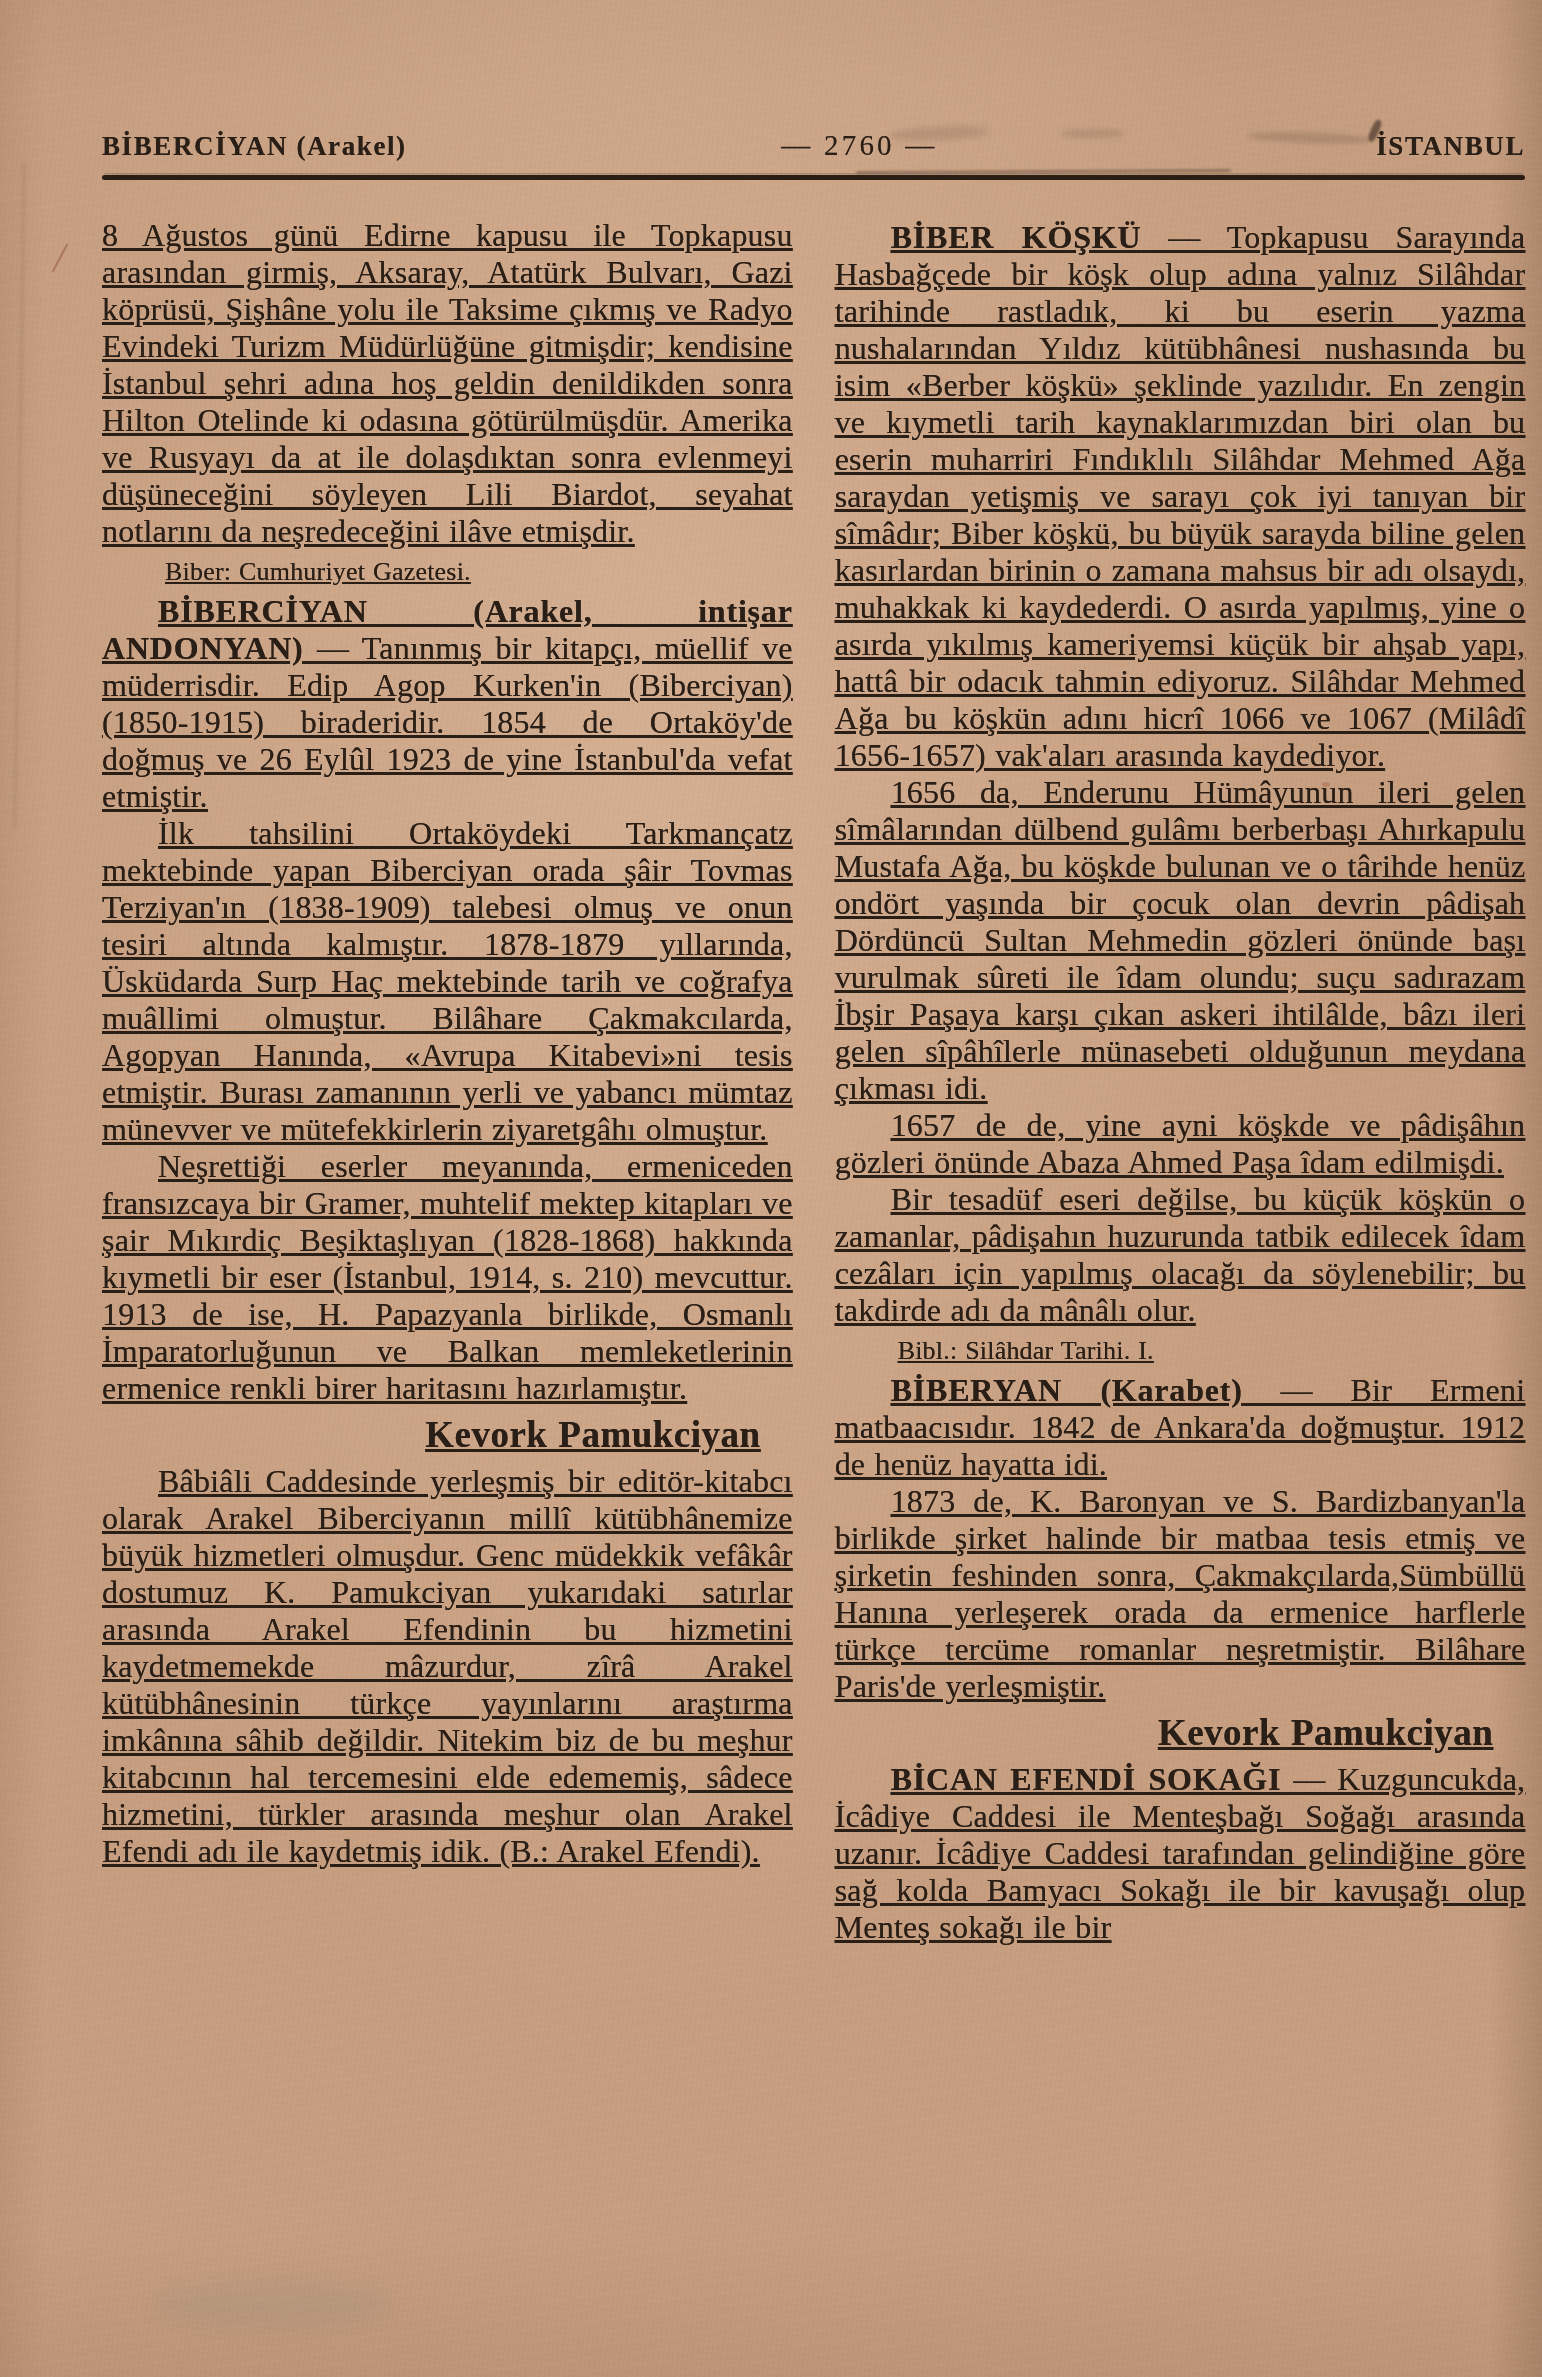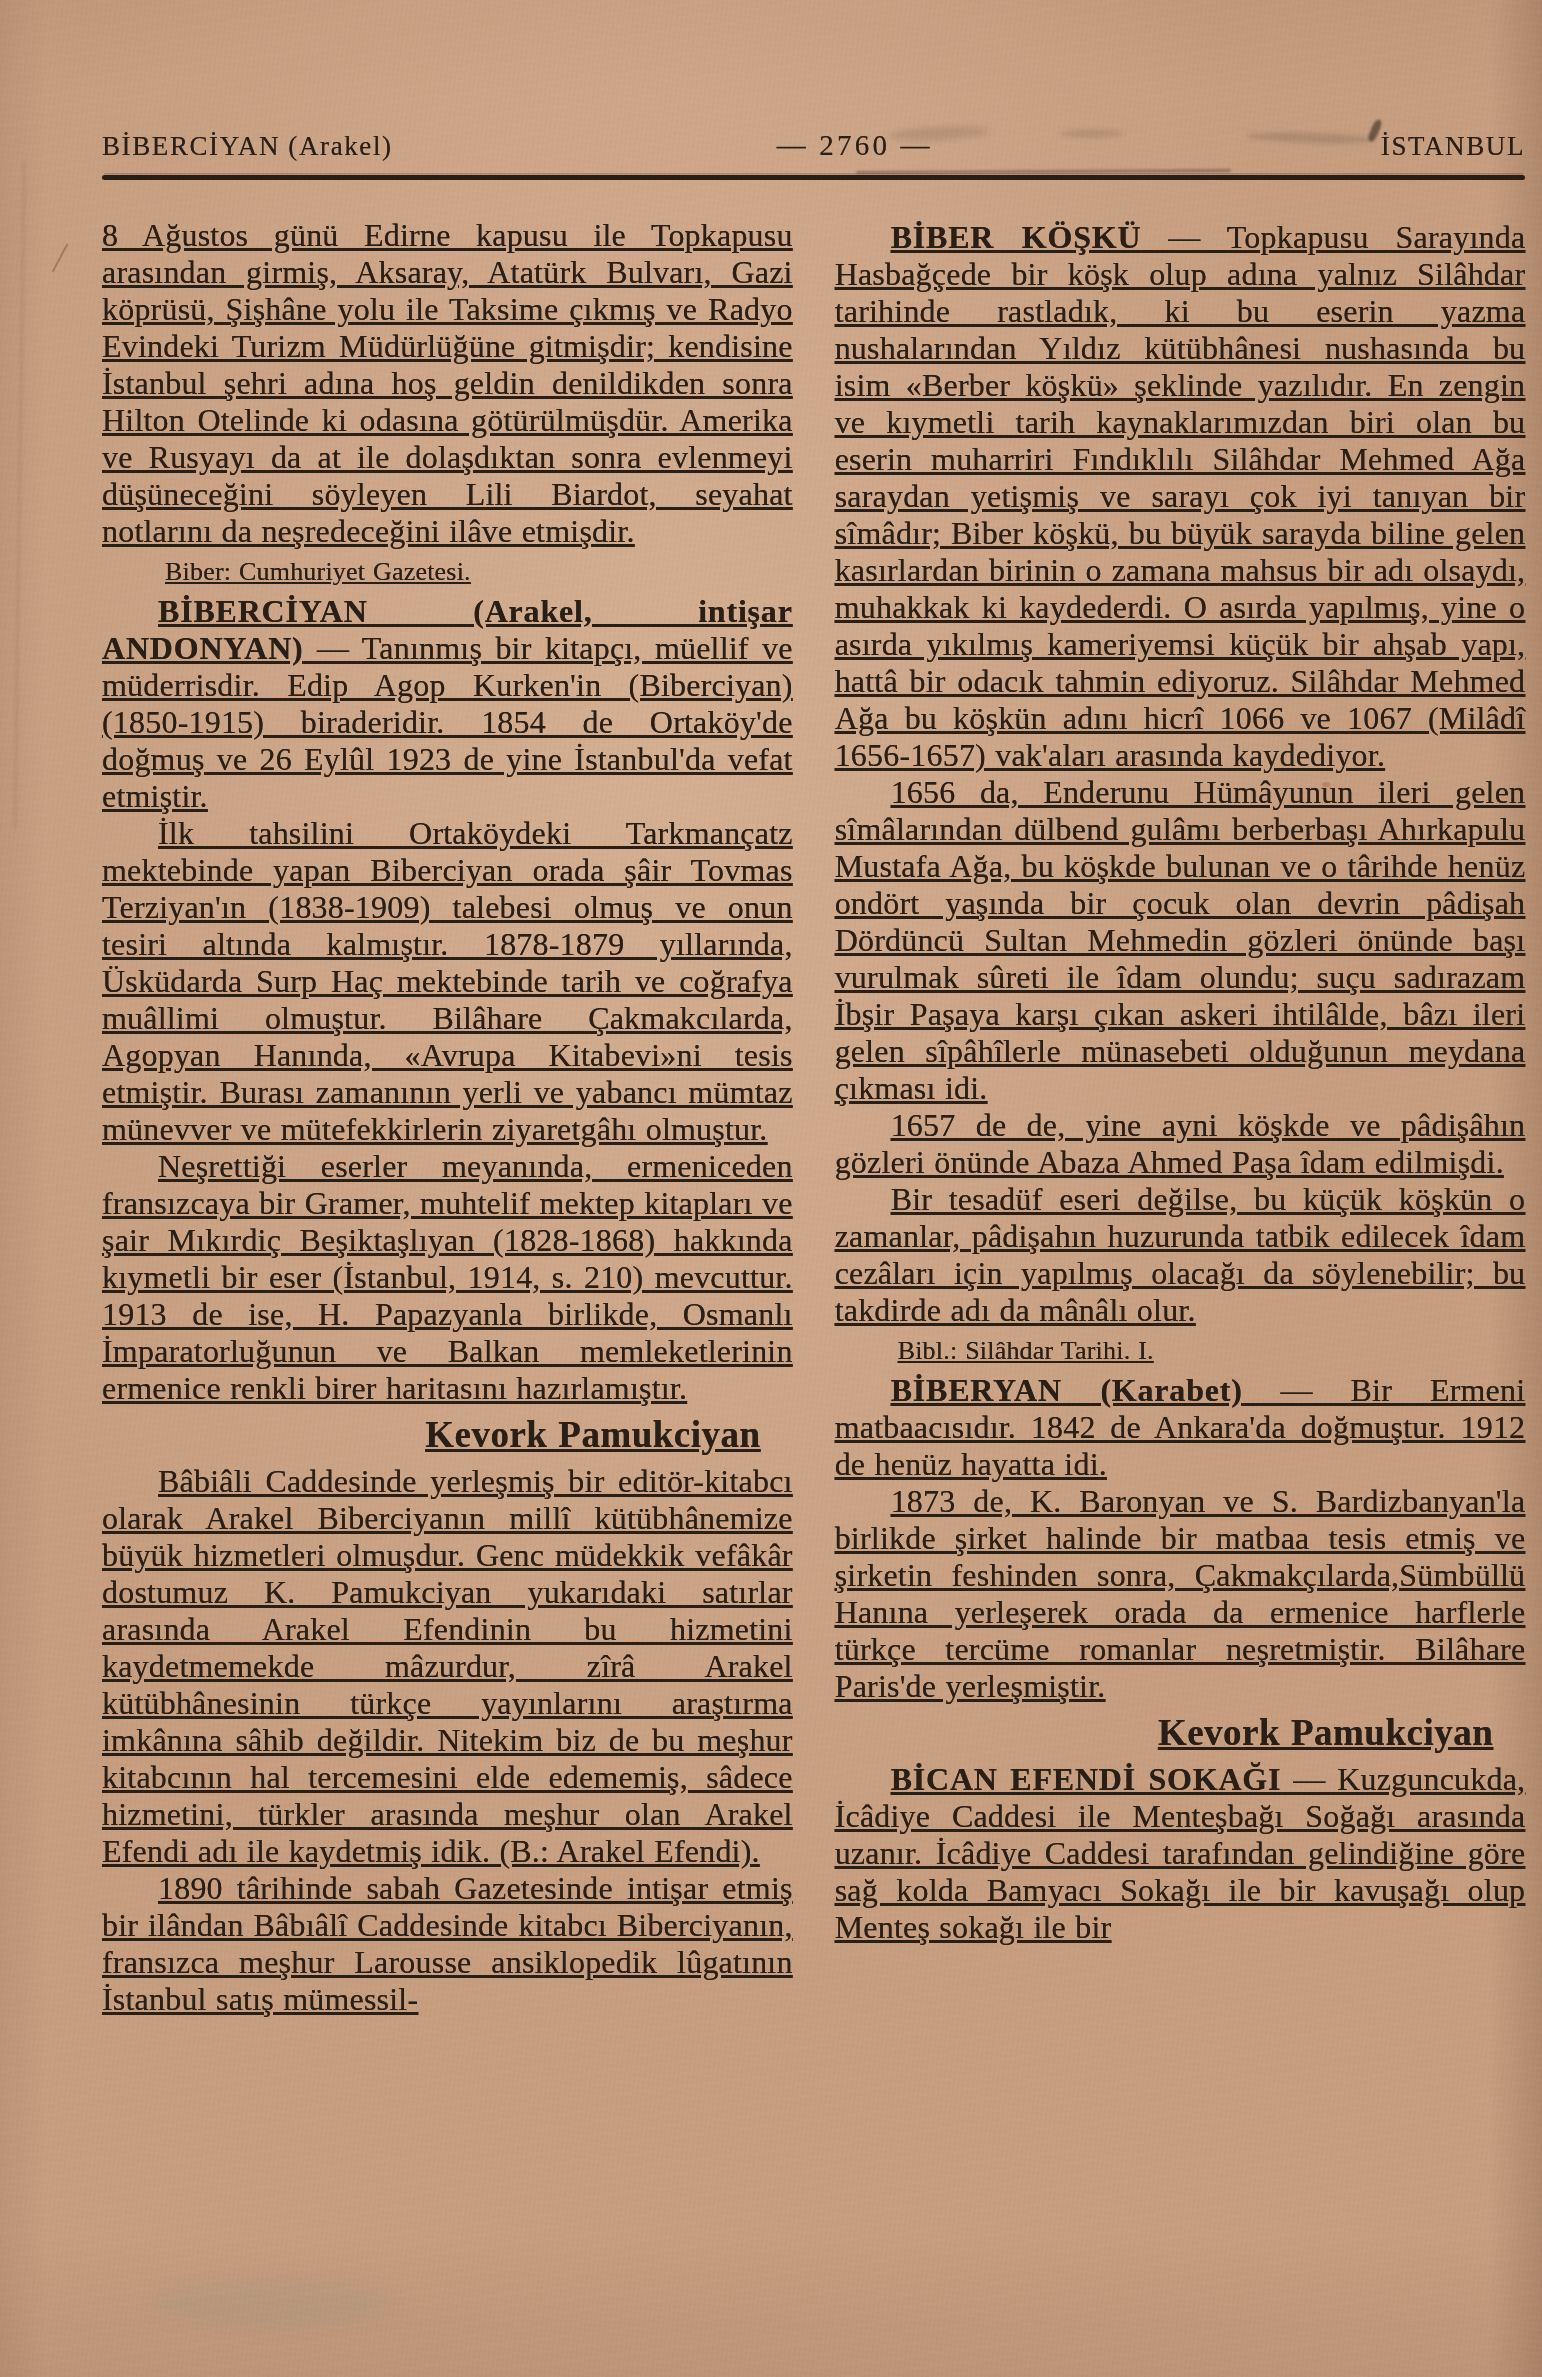--- a/index.html
+++ b/index.html
@@ -34,21 +34,21 @@
   }
   
   .page-header {
     display: flex;
     align-items: baseline;
     justify-content: space-between;
     width: 1423px;
   }
   .running-title {
     font-size: 27px;
-    font-weight: normal;
+    font-weight: bold;
     letter-spacing: 1.6px;
     text-shadow: 0 0 0.5px rgba(42,31,23,.7);
   }
   .page-number {
     font-size: 29px;
     letter-spacing: 3.2px;
     margin-left: -64px;
     text-shadow: 0 0 0.5px rgba(42,31,23,.6);
   }
   .header-rule {
@@ -139,21 +139,20 @@
     <div class="text-columns">
 
       <div class="col">
         <p class="noindent">8 Ağustos günü Edirne kapusu ile Topkapusu arasından girmiş, Aksaray, Atatürk Bulvarı, Gazi köprüsü, Şişhâne yolu ile Taksime çıkmış ve Radyo Evindeki Turizm Müdürlüğüne gitmişdir; kendisine İstanbul şehri adına hoş geldin denildikden sonra Hilton Otelinde ki odasına götürülmüşdür. Amerika ve Rusyayı da at ile dolaşdıktan sonra evlenmeyi düşüneceğini söyleyen Lili Biardot, seyahat notlarını da neşredeceğini ilâve etmişdir.</p>
         <p class="bibl">Biber: Cumhuriyet Gazetesi.</p>
         <p class="entry"><span class="lead">BİBERCİYAN (Arakel, intişar ANDONYAN)</span><span> — Tanınmış bir kitapçı, müellif ve müderrisdir. Edip Agop Kurken'in (Biberciyan) (1850-1915) biraderidir. 1854 de Ortaköy'de doğmuş ve 26 Eylûl 1923 de yine İstanbul'da vefat etmiştir.</span></p>
         <p>İlk tahsilini Ortaköydeki Tarkmançatz mektebinde yapan Biberciyan orada şâir Tovmas Terziyan'ın (1838-1909) talebesi olmuş ve onun tesiri altında kalmıştır. 1878-1879 yıllarında, Üsküdarda Surp Haç mektebinde tarih ve coğrafya muâllimi olmuştur. Bilâhare Çakmakcılarda, Agopyan Hanında, «Avrupa Kitabevi»ni tesis etmiştir. Burası zamanının yerli ve yabancı mümtaz münevver ve mütefekkirlerin ziyaretgâhı olmuştur.</p>
         <p>Neşrettiği eserler meyanında, ermeniceden fransızcaya bir Gramer, muhtelif mektep kitapları ve şair Mıkırdiç Beşiktaşlıyan (1828-1868) hakkında kıymetli bir eser (İstanbul, 1914, s. 210) mevcuttur. 1913 de ise, H. Papazyanla birlikde, Osmanlı İmparatorluğunun ve Balkan memleketlerinin ermenice renkli birer haritasını hazırlamıştır.</p>
         <p class="signature">Kevork Pamukciyan</p>
         <p>Bâbiâli Caddesinde yerleşmiş bir editör-kitabcı olarak Arakel Biberciyanın millî kütübhânemize büyük hizmetleri olmuşdur. Genc müdekkik vefâkâr dostumuz K. Pamukciyan yukarıdaki satırlar arasında Arakel Efendinin bu hizmetini kaydetmemekde mâzurdur, zîrâ Arakel kütübhânesinin türkçe yayınlarını araştırma imkânına sâhib değildir. Nitekim biz de bu meşhur kitabcının hal tercemesini elde edememiş, sâdece hizmetini, türkler arasında meşhur olan Arakel Efendi adı ile kaydetmiş idik. (B.: Arakel Efendi).</p>
-        <p>1890 târihinde sabah Gazetesinde intişar etmiş bir ilândan Bâbıâlî Caddesinde kitabcı Biberciyanın, fransızca meşhur Larousse ansiklopedik lûgatının İstanbul satış mümessil-</p>
       </div>
 
       <div class="col">
         <p class="entry"><span class="lead">BİBER KÖŞKÜ</span><span> — Topkapusu Sarayında Hasbağçede bir köşk olup adına yalnız Silâhdar tarihinde rastladık, ki bu eserin yazma nushalarından Yıldız kütübhânesi nushasında bu isim «Berber köşkü» şeklinde yazılıdır. En zengin ve kıymetli tarih kaynaklarımızdan biri olan bu eserin muharriri Fındıklılı Silâhdar Mehmed Ağa saraydan yetişmiş ve sarayı çok iyi tanıyan bir sîmâdır; Biber köşkü, bu büyük sarayda biline gelen kasırlardan birinin o zamana mahsus bir adı olsaydı, muhakkak ki kaydederdi. O asırda yapılmış, yine o asırda yıkılmış kameriyemsi küçük bir ahşab yapı, hattâ bir odacık tahmin ediyoruz. Silâhdar Mehmed Ağa bu köşkün adını hicrî 1066 ve 1067 (Milâdî 1656-1657) vak'aları arasında kaydediyor.</span></p>
         <p>1656 da, Enderunu Hümâyunun ileri gelen sîmâlarından dülbend gulâmı berberbaşı Ahırkapulu Mustafa Ağa, bu köşkde bulunan ve o târihde henüz ondört yaşında bir çocuk olan devrin pâdişah Dördüncü Sultan Mehmedin gözleri önünde başı vurulmak sûreti ile îdam olundu; suçu sadırazam İbşir Paşaya karşı çıkan askeri ihtilâlde, bâzı ileri gelen sîpâhîlerle münasebeti olduğunun meydana çıkması idi.</p>
         <p>1657 de de, yine ayni köşkde ve pâdişâhın gözleri önünde Abaza Ahmed Paşa îdam edilmişdi.</p>
         <p>Bir tesadüf eseri değilse, bu küçük köşkün o zamanlar, pâdişahın huzurunda tatbik edilecek îdam cezâları için yapılmış olacağı da söylenebilir; bu takdirde adı da mânâlı olur.</p>
         <p class="bibl">Bibl.: Silâhdar Tarihi. I.</p>
         <p class="entry"><span class="lead">BİBERYAN (Karabet)</span><span> — Bir Ermeni matbaacısıdır. 1842 de Ankara'da doğmuştur. 1912 de henüz hayatta idi.</span></p>
         <p>1873 de, K. Baronyan ve S. Bardizbanyan'la birlikde şirket halinde bir matbaa tesis etmiş ve şirketin feshinden sonra, Çakmakçılarda,Sümbüllü Hanına yerleşerek orada da ermenice harflerle türkçe tercüme romanlar neşretmiştir. Bilâhare Paris'de yerleşmiştir.</p>

